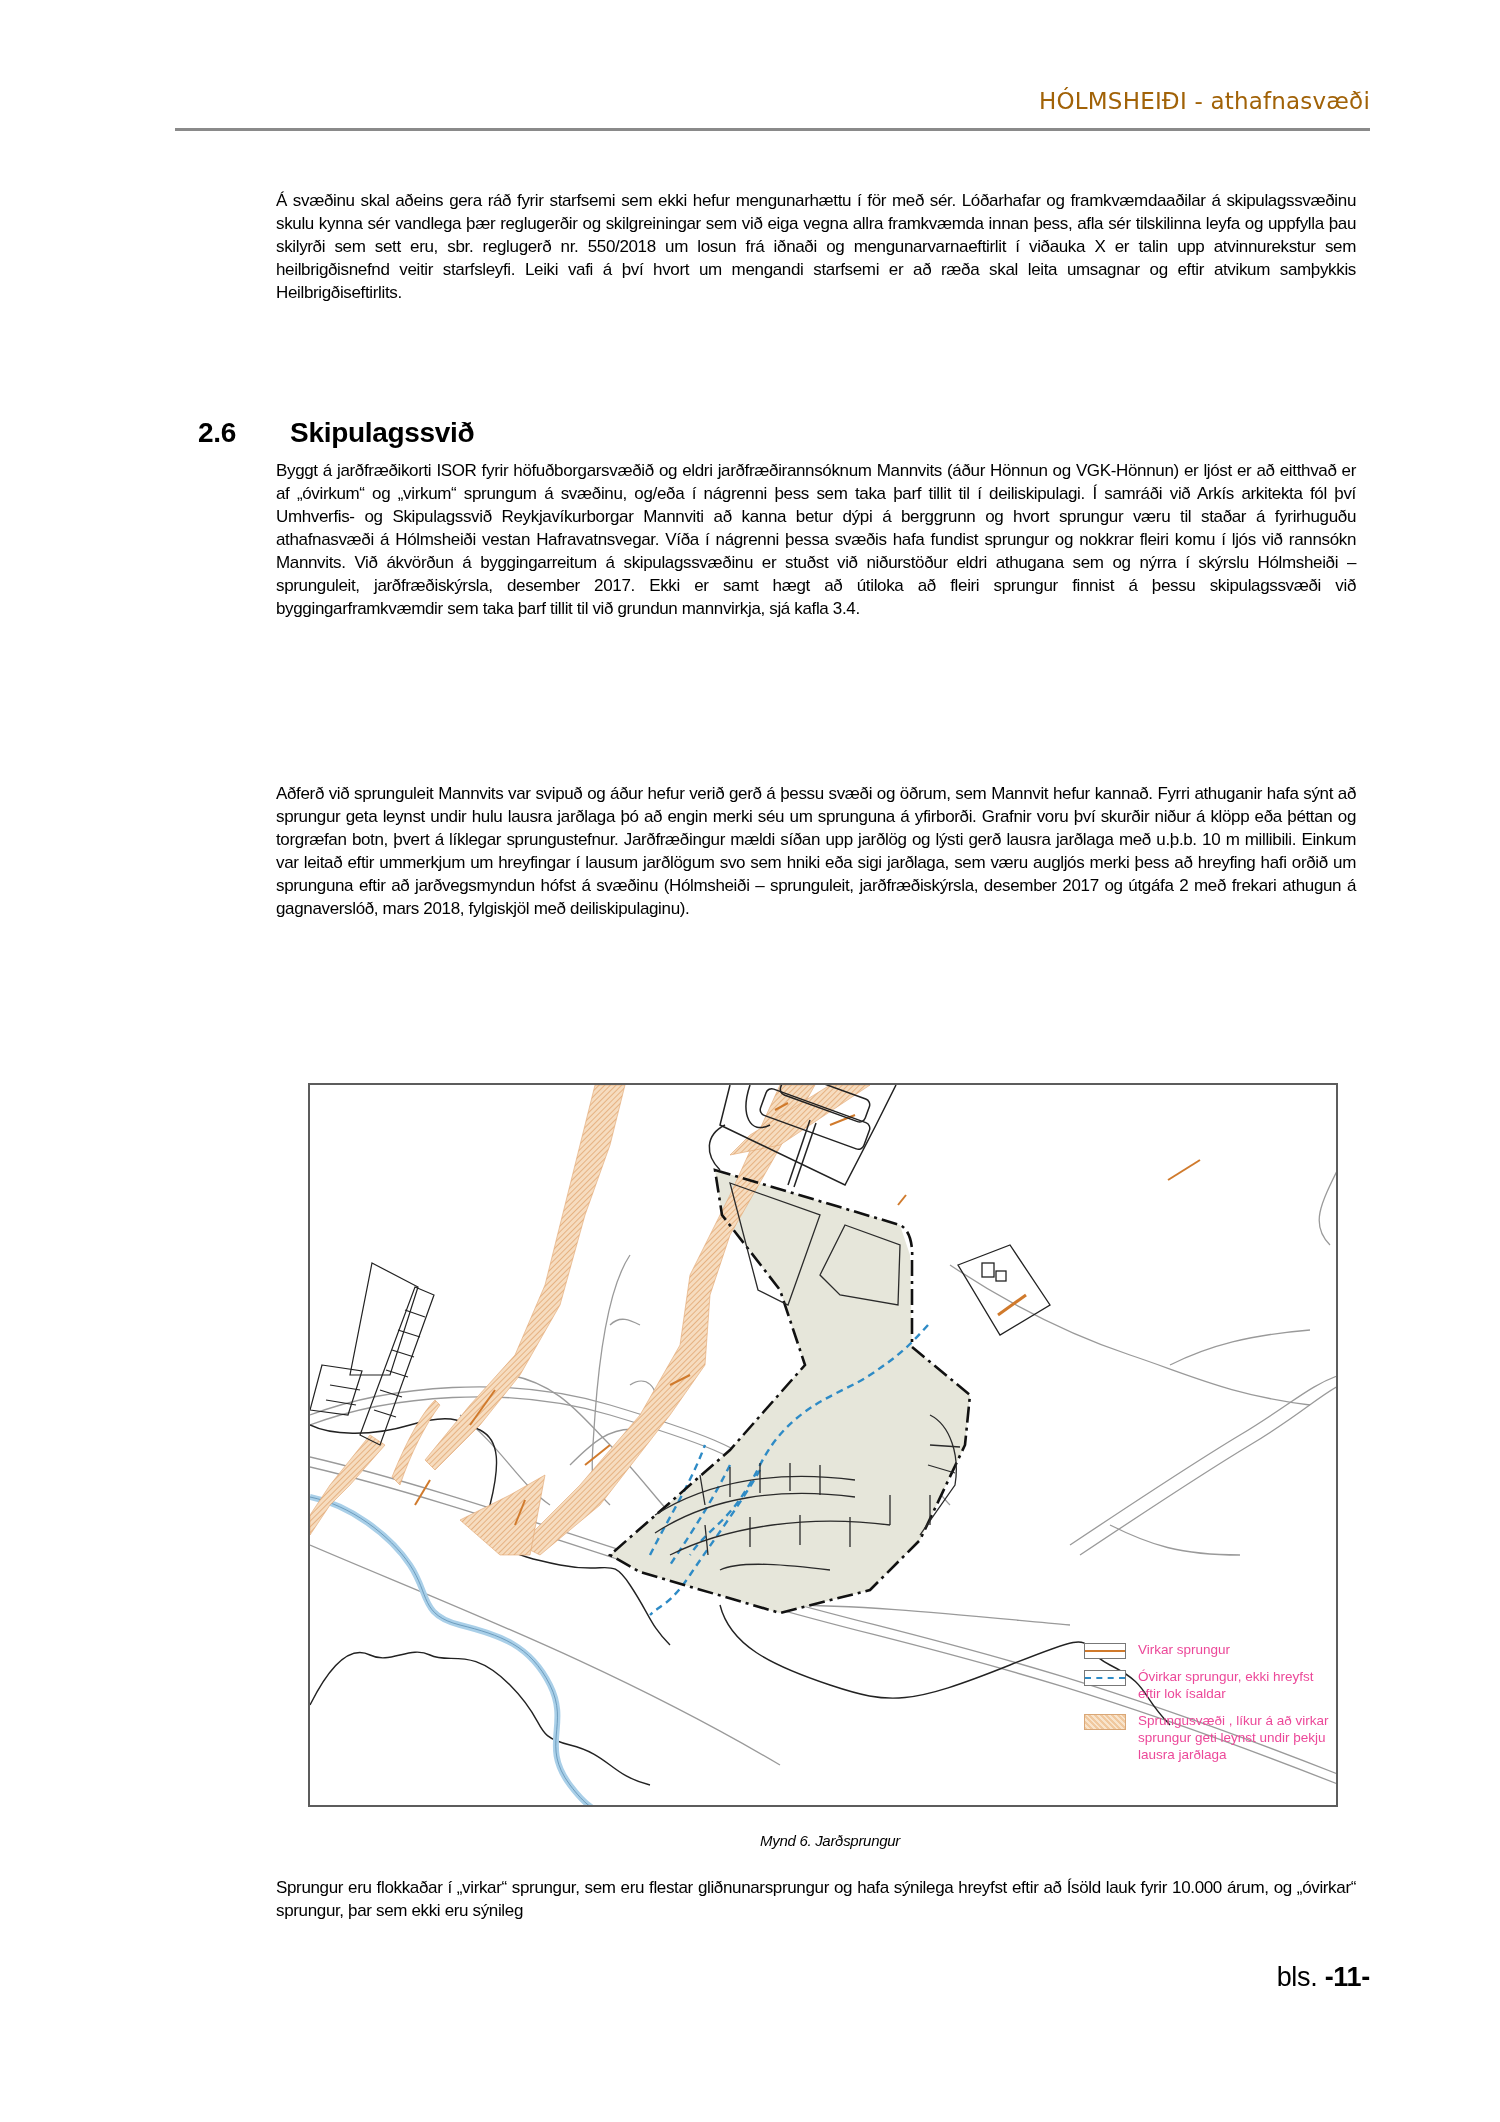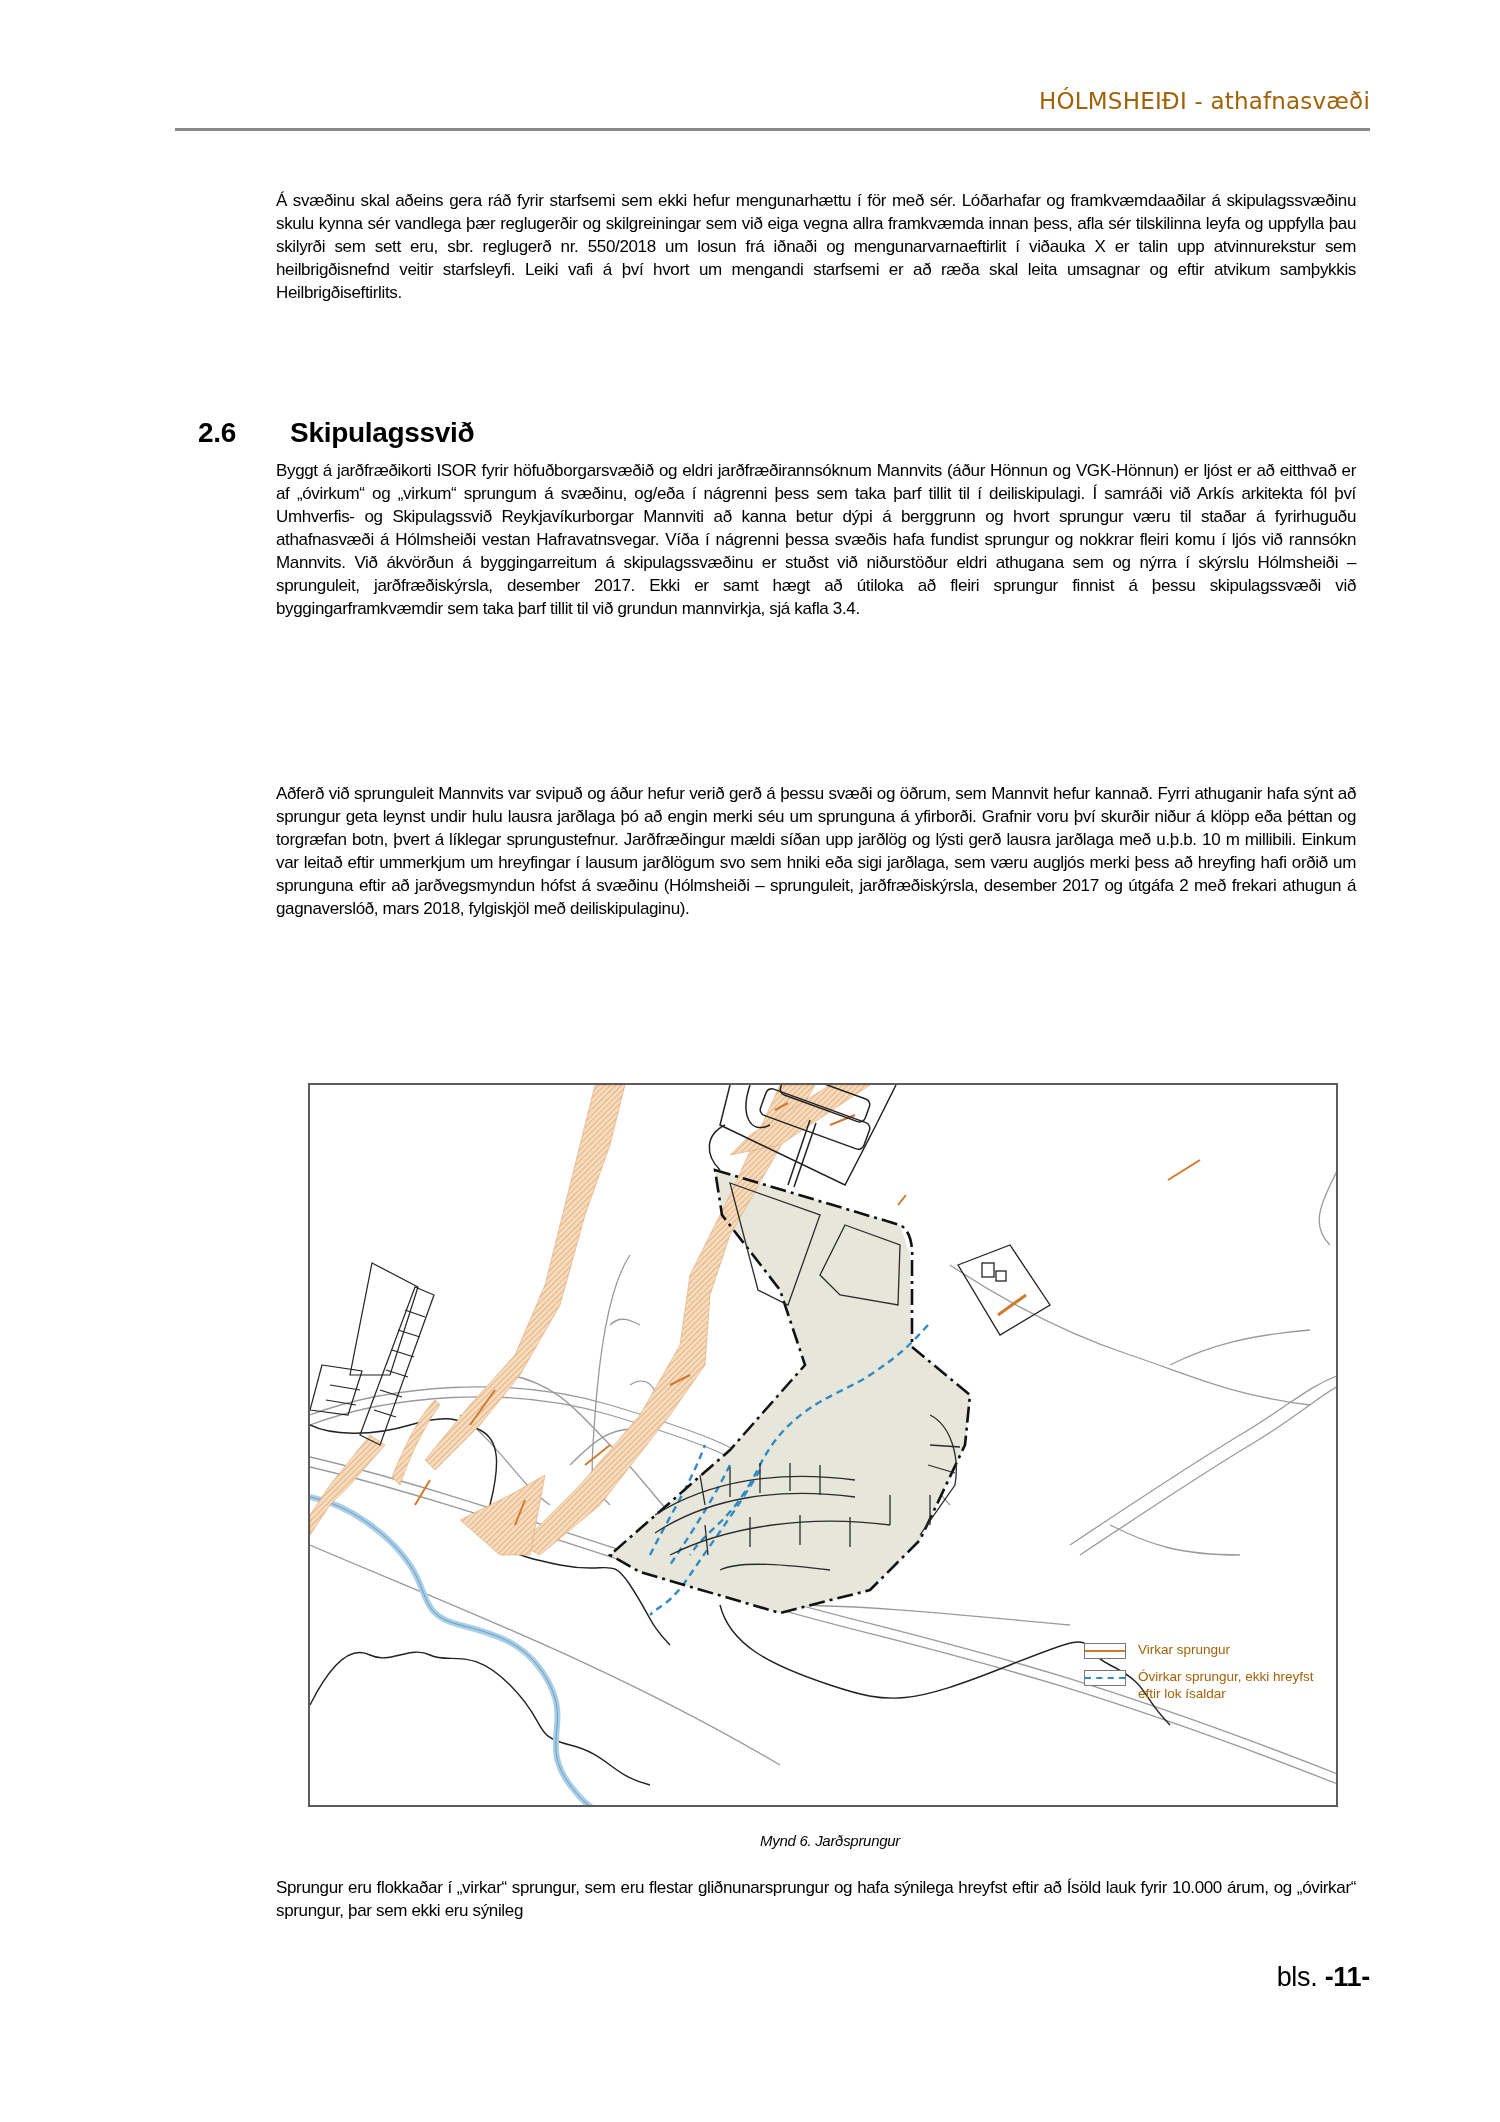--- a/index.html
+++ b/index.html
@@ -13,21 +13,21 @@
                text-align: justify; font-stretch: condensed; letter-spacing: -0.35px; }
   .body-text p { margin: 0; }
   #para1 { top: 189px; }
   .section { position: absolute; left: 198px; top: 417px; font-size: 28px; font-weight: bold; letter-spacing: -0.3px; }
   .section .num { display: inline-block; width: 92px; }
   #para2 { top: 459px; }
   #para3 { top: 782px; }
   .figure { position: absolute; left: 308px; top: 1083px; width: 1030px; height: 724px;
             border: 2px solid #5c5c5c; box-sizing: border-box; background: #fff; overflow: hidden; }
   .figure svg { position: absolute; left: 0; top: 0; }
-  .legend { position: absolute; left: 770px; top: 556px; width: 250px; font-size: 13.5px; line-height: 17px; color: #a16207; }
+  .legend { position: absolute; left: 770px; top: 556px; width: 250px; font-size: 13.5px; line-height: 17px; color: #ec4899; }
   .legend-row { position: relative; padding-left: 58px; margin-bottom: 10px; }
   .legend-swatch { position: absolute; left: 4px; top: 2px; width: 40px; height: 14px; border: 1px solid #777; background: #fff; }
   .sw-active::after { content: ""; position: absolute; left: 0; right: 0; top: 6px; height: 2px; background: #d07a2c; }
   .sw-inactive::after { content: ""; position: absolute; left: 0; right: 0; top: 6px; height: 0; border-top: 2px dashed #2e8bc6; }
   .sw-zone { background: repeating-linear-gradient(45deg, #f0c89e 0 2px, #f8e4cc 2px 4px); border-color: #d9a777; }
   .caption { position: absolute; left: 290px; width: 1080px; top: 1832px; text-align: center;
              font-size: 15px; font-style: italic; letter-spacing: -0.3px; }
   #para4 { top: 1863px; margin-top: 13px; }
   .page-num { position: absolute; right: 130px; top: 1962px; font-size: 27px; letter-spacing: -0.3px; }
   .page-num b { font-weight: bold; }
@@ -185,20 +185,24 @@
 
   <div class="legend">
     <div class="legend-row">
       <span class="legend-swatch sw-active"></span>
       <span>Virkar sprungur</span>
     </div>
     <div class="legend-row">
       <span class="legend-swatch sw-inactive"></span>
       <span>Óvirkar sprungur, ekki hreyfst eftir lok ísaldar</span>
     </div>
+    <div class="legend-row">
+      <span class="legend-swatch sw-zone"></span>
+      <span>Sprungusvæði , líkur á að virkar sprungur geti leynst undir þekju lausra jarðlaga</span>
+    </div>
   </div>
 </div>
 
 <div class="caption">Mynd 6. Jarðsprungur</div>
 
 <div class="body-text" id="para4">
   <p>Sprungur eru flokkaðar í „virkar“ sprungur, sem eru flestar gliðnunarsprungur og hafa sýnilega hreyfst eftir að Ísöld lauk fyrir 10.000 árum, og „óvirkar“ sprungur, þar sem ekki eru sýnileg</p>
 </div>
 
 <div class="page-num">

